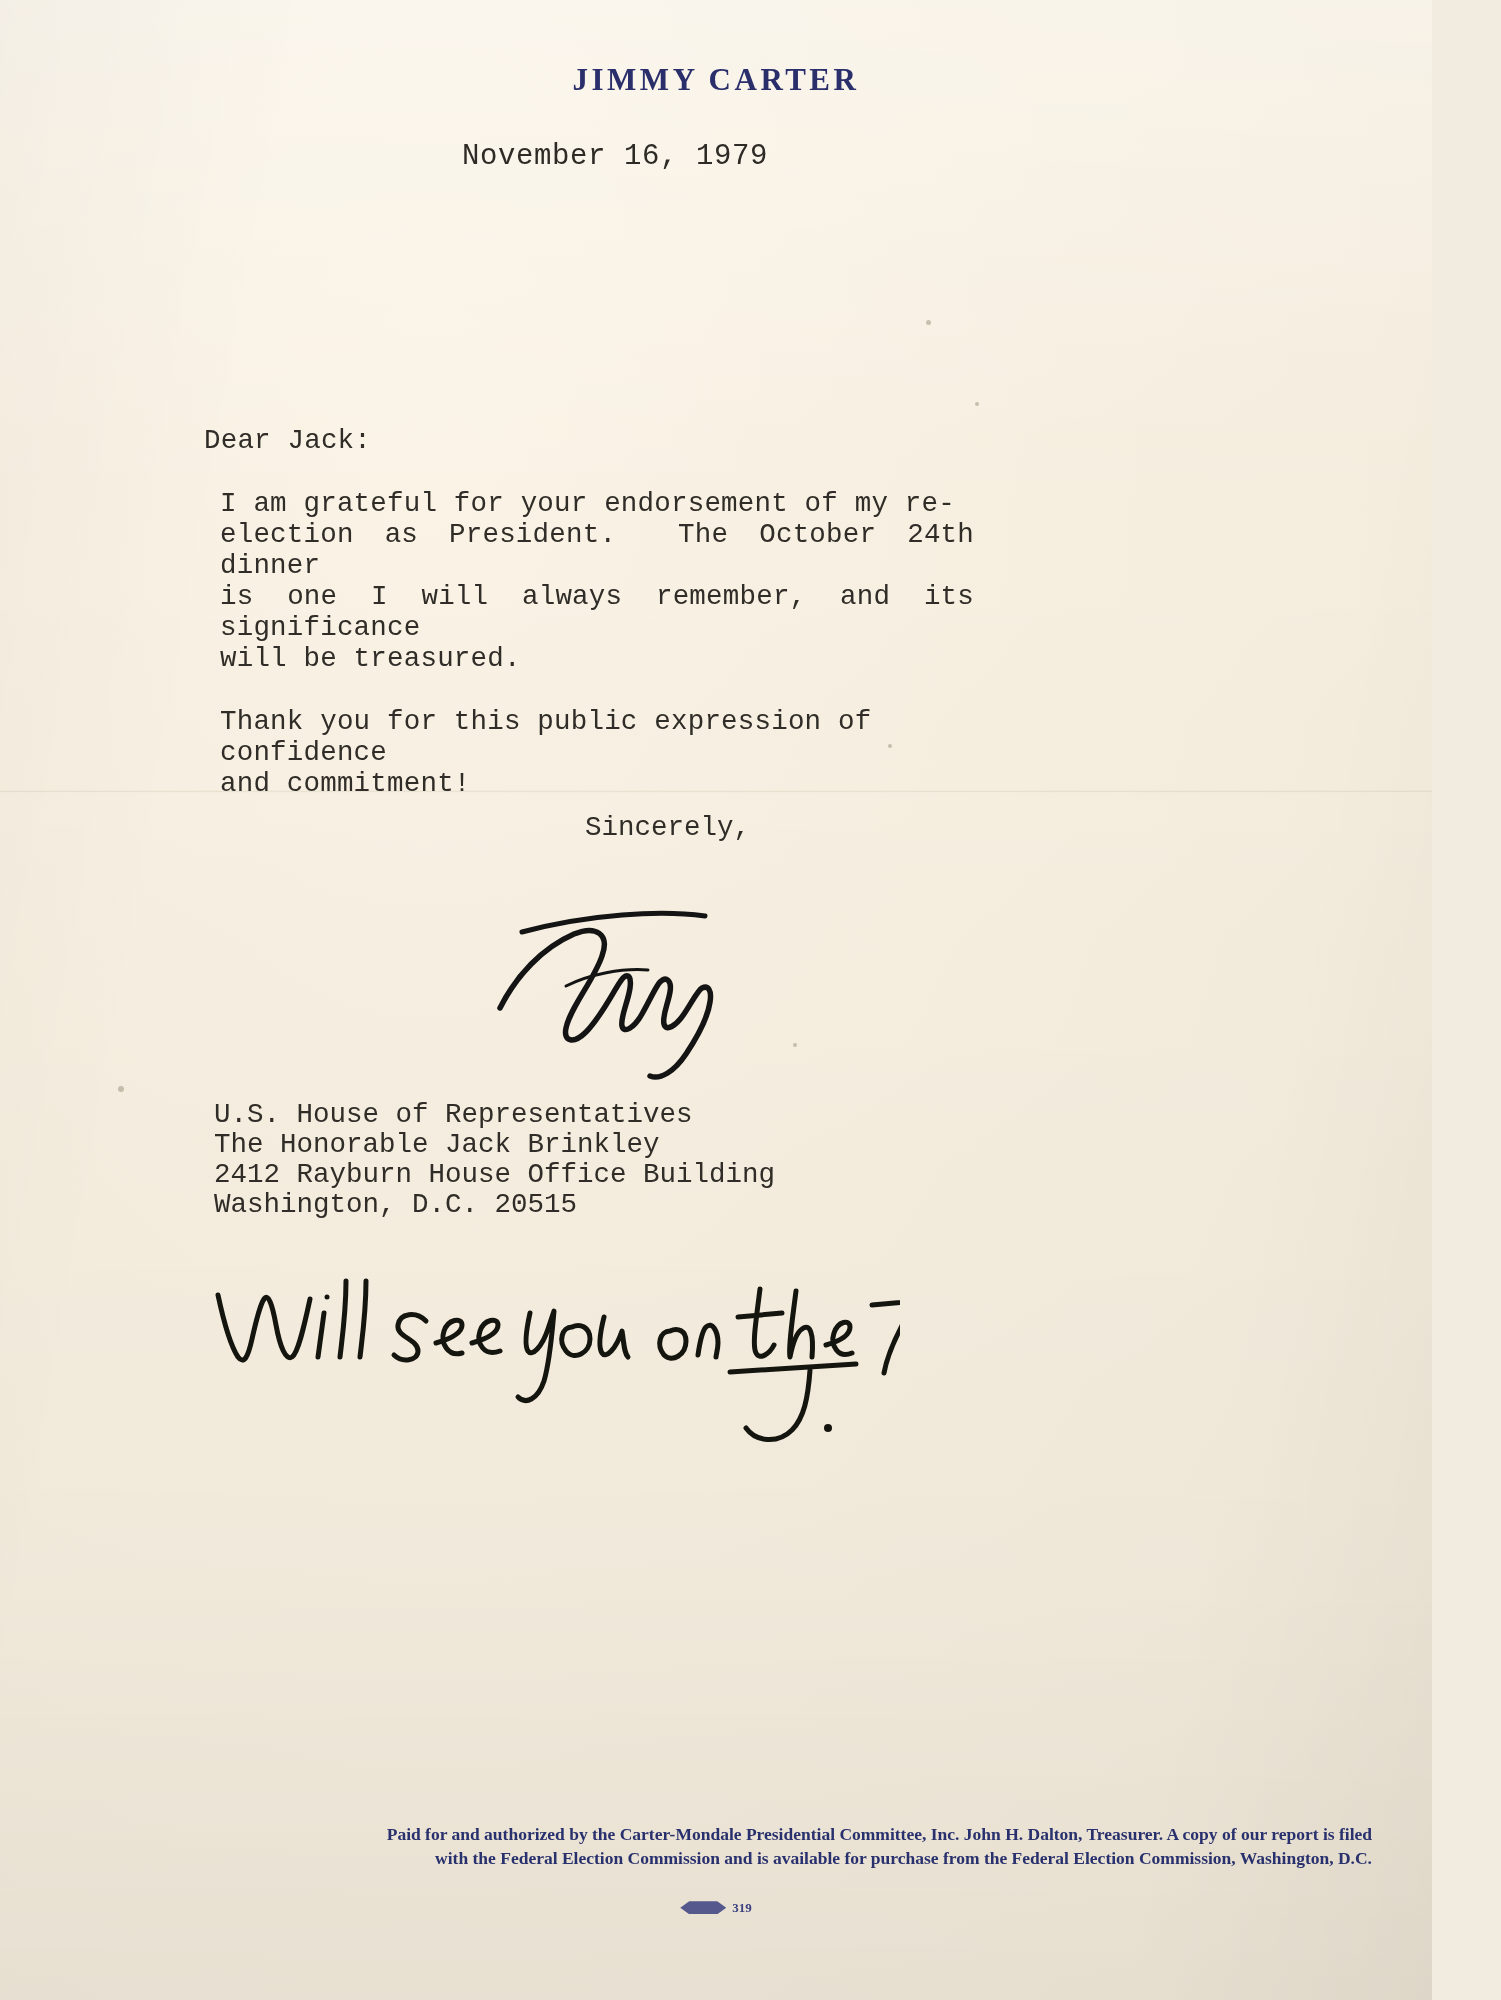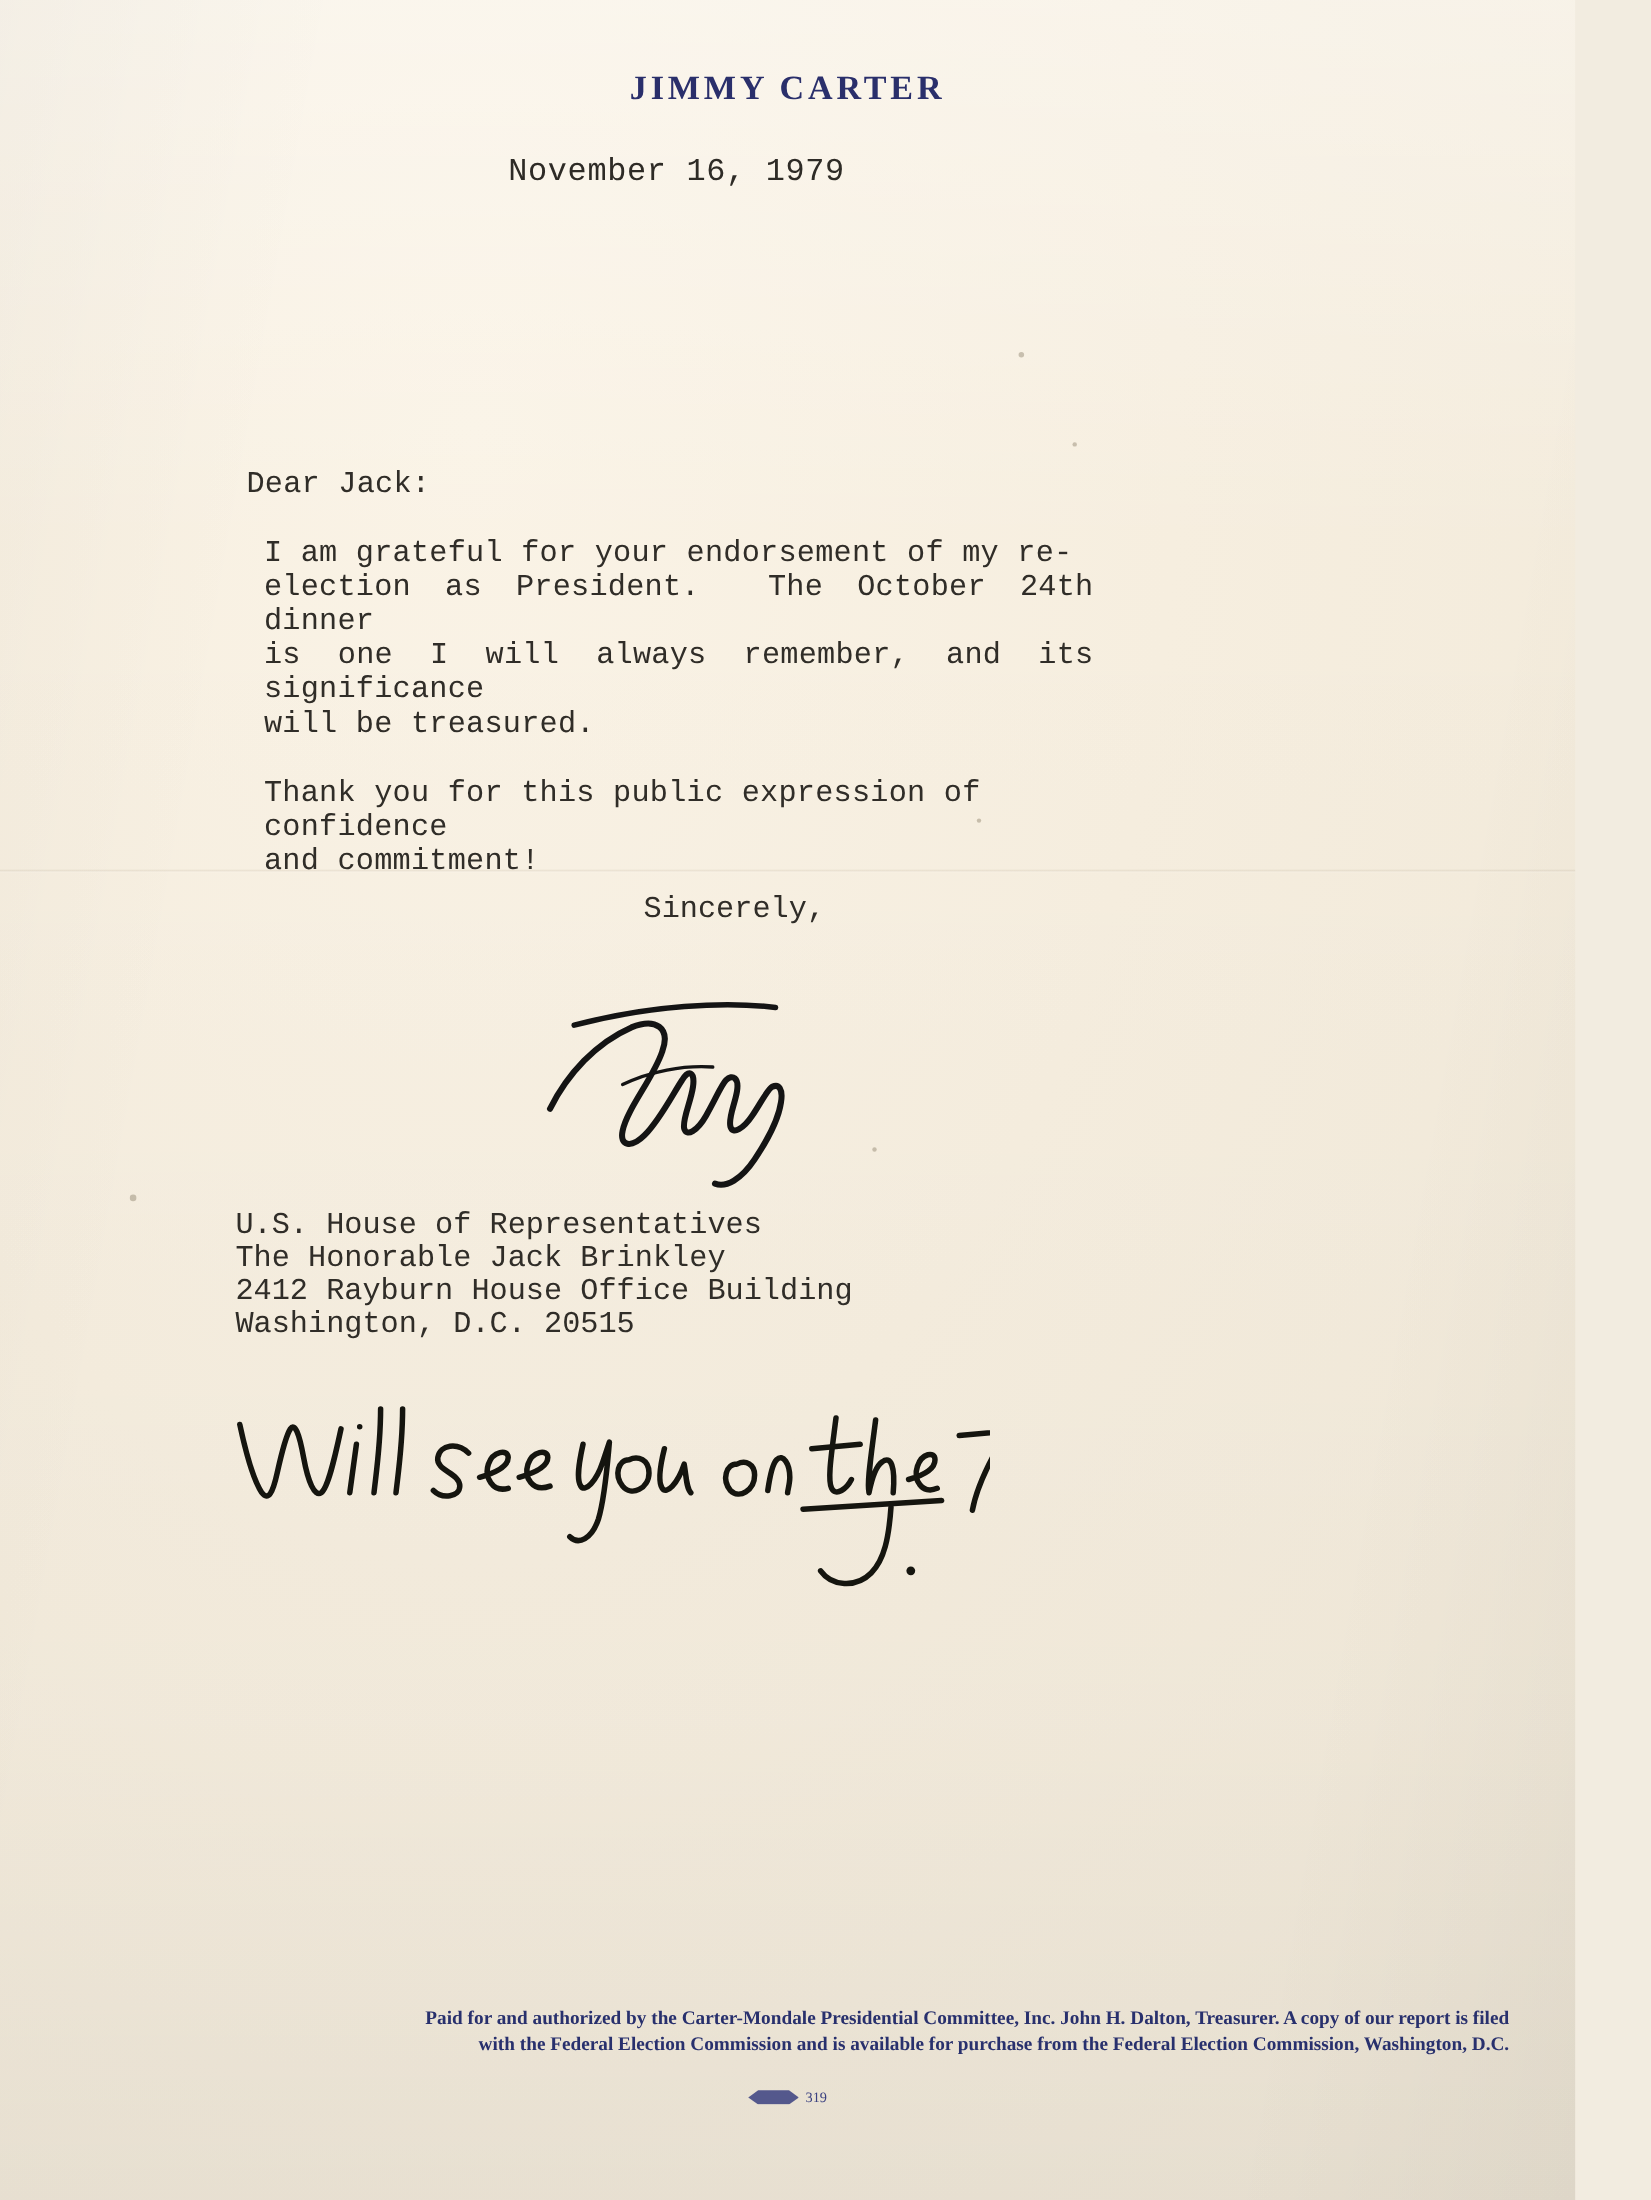--- a/index.html
+++ b/index.html
@@ -62,21 +62,21 @@
     top: 140px;
     left: 462px;
     font-family: "Liberation Mono", monospace;
     font-size: 29px;
     color: #2e2b26;
     letter-spacing: 0.6px;
   }
 
   .body-block {
     position: absolute;
-    left: 224px;
+    left: 204px;
     top: 425px;
     width: 770px;
     font-family: "Liberation Mono", monospace;
     font-size: 27.5px;
     line-height: 31px;
     color: #302d28;
     letter-spacing: 0.2px;
   }
 
   .salutation { margin-bottom: 32px; }
@@ -153,20 +153,21 @@
     vertical-align: middle;
     opacity: 0.85;
   }
   .union-mark .num {
     display: inline-block;
     margin-left: 6px;
     font-family: "Liberation Serif", serif;
     font-size: 13px;
     color: #3a4080;
     vertical-align: middle;
+    font-weight: bold;
   }
 
   
   .speck {
     position: absolute;
     background: rgba(90,75,50,0.30);
     border-radius: 50%;
     pointer-events: none;
   }
 </style>

